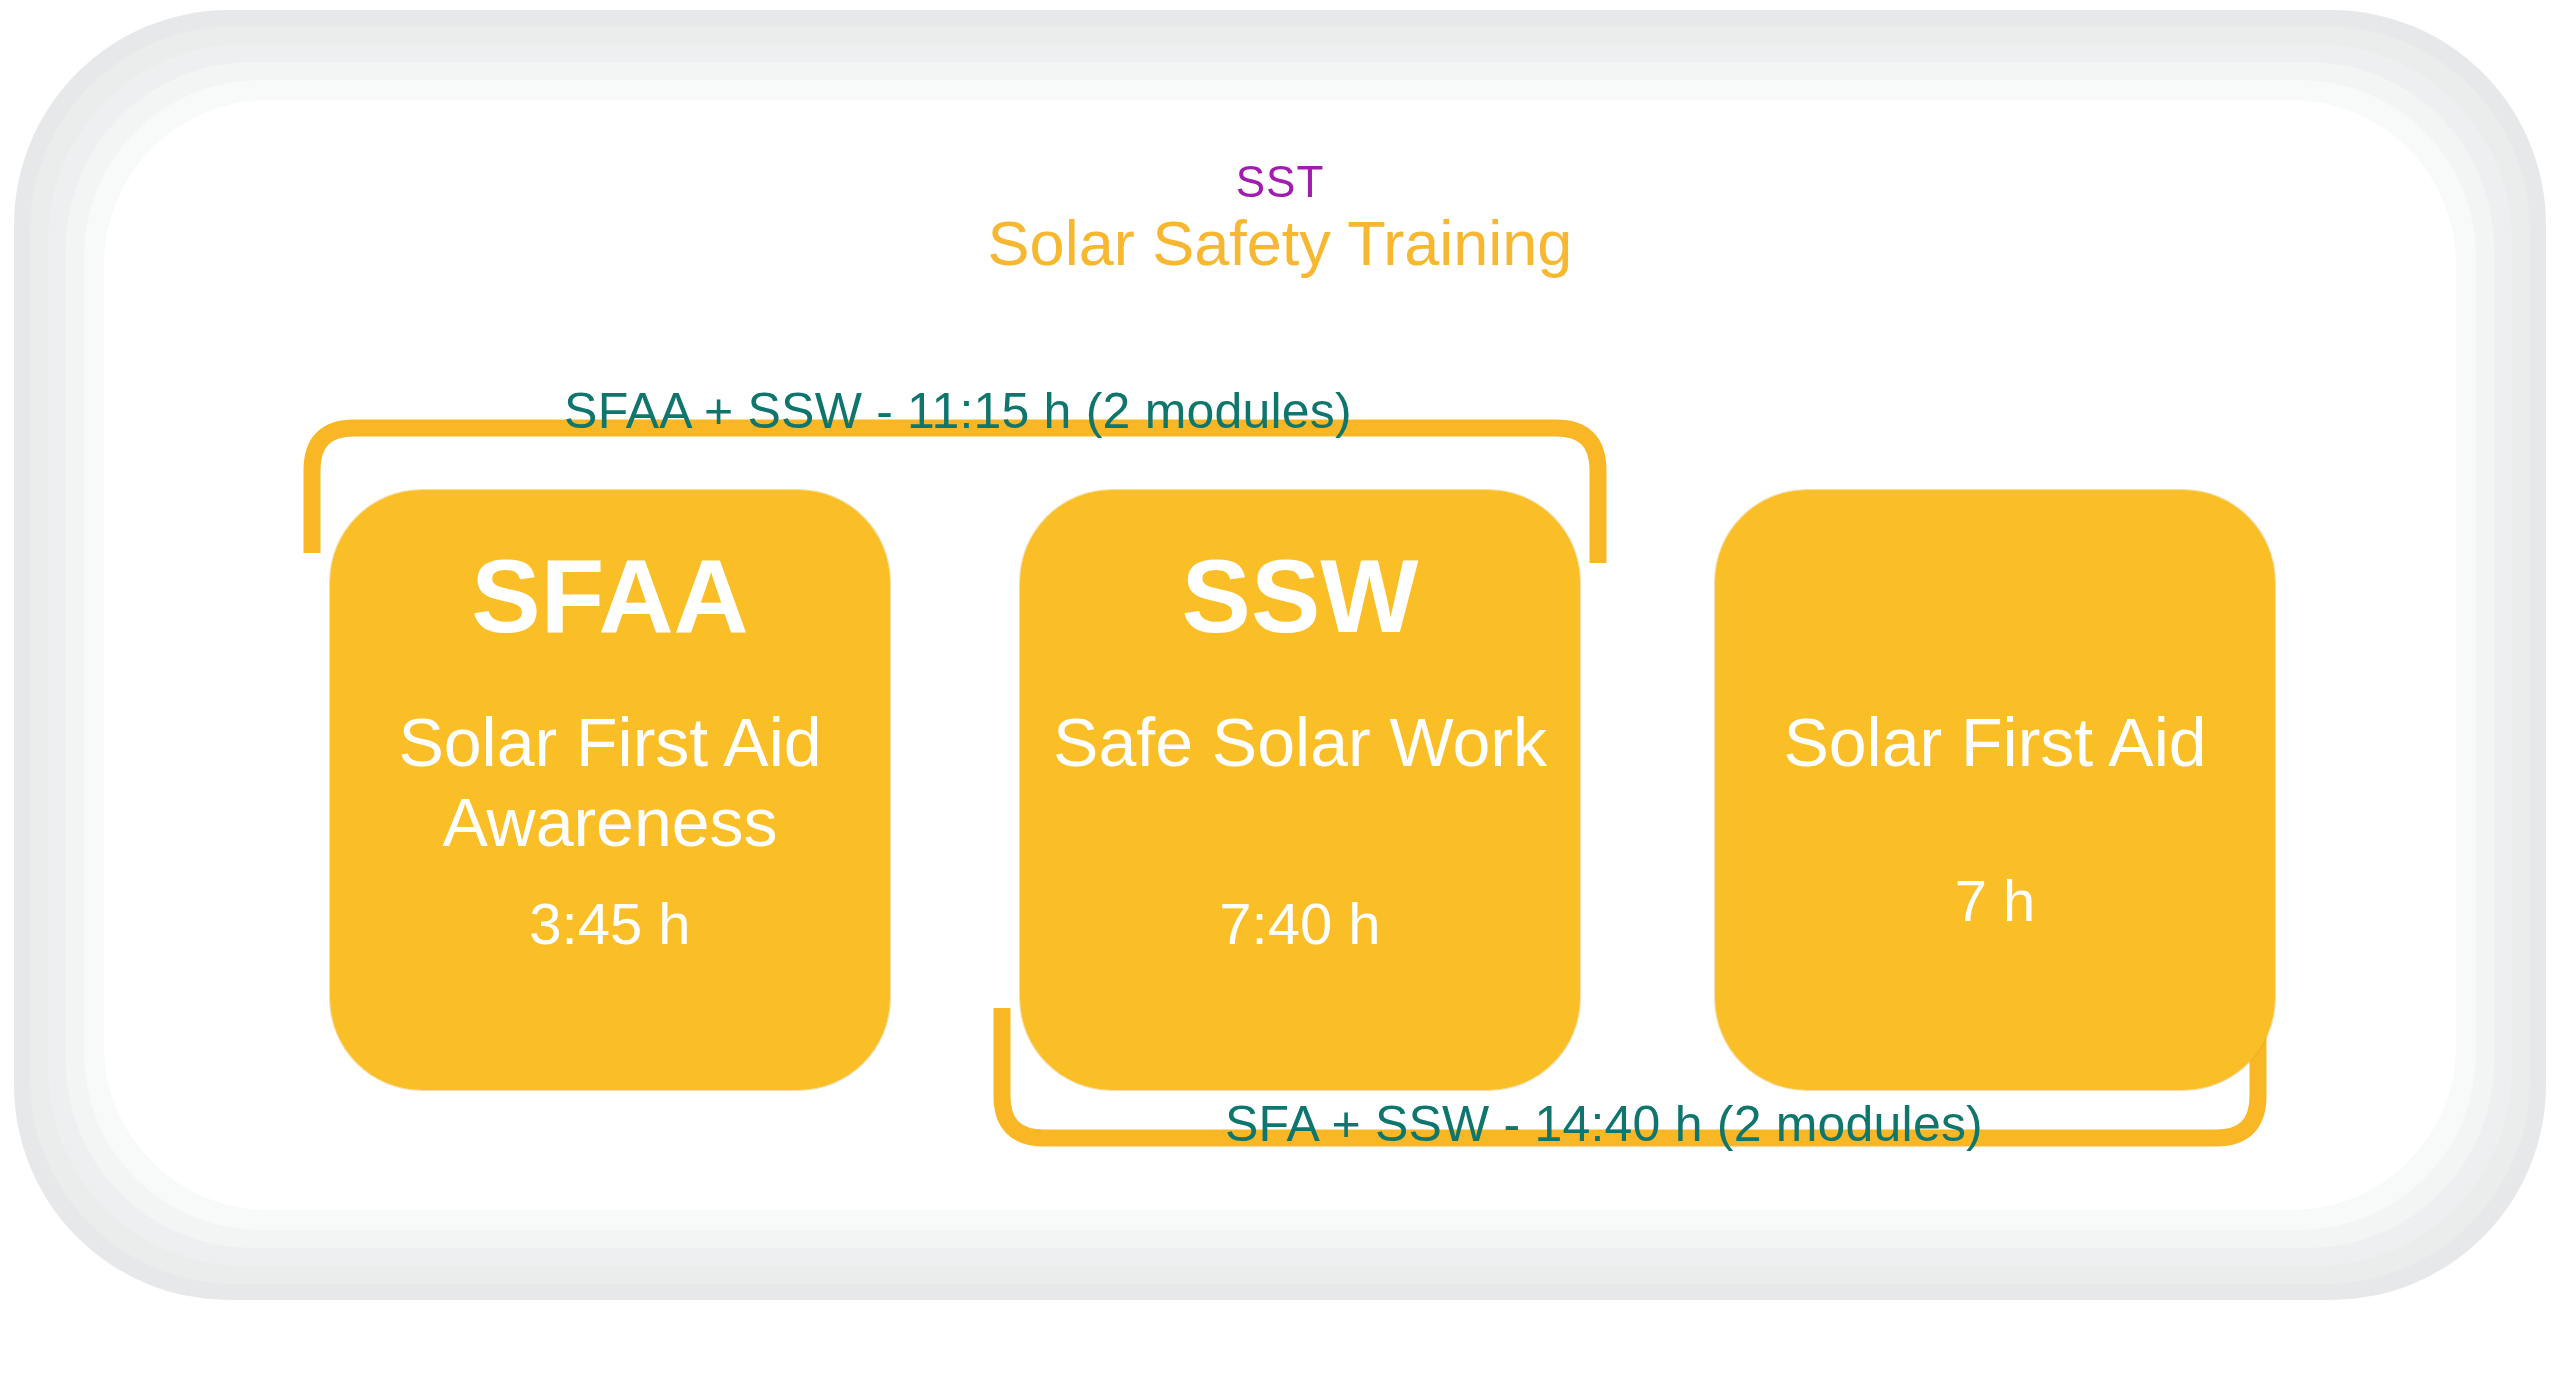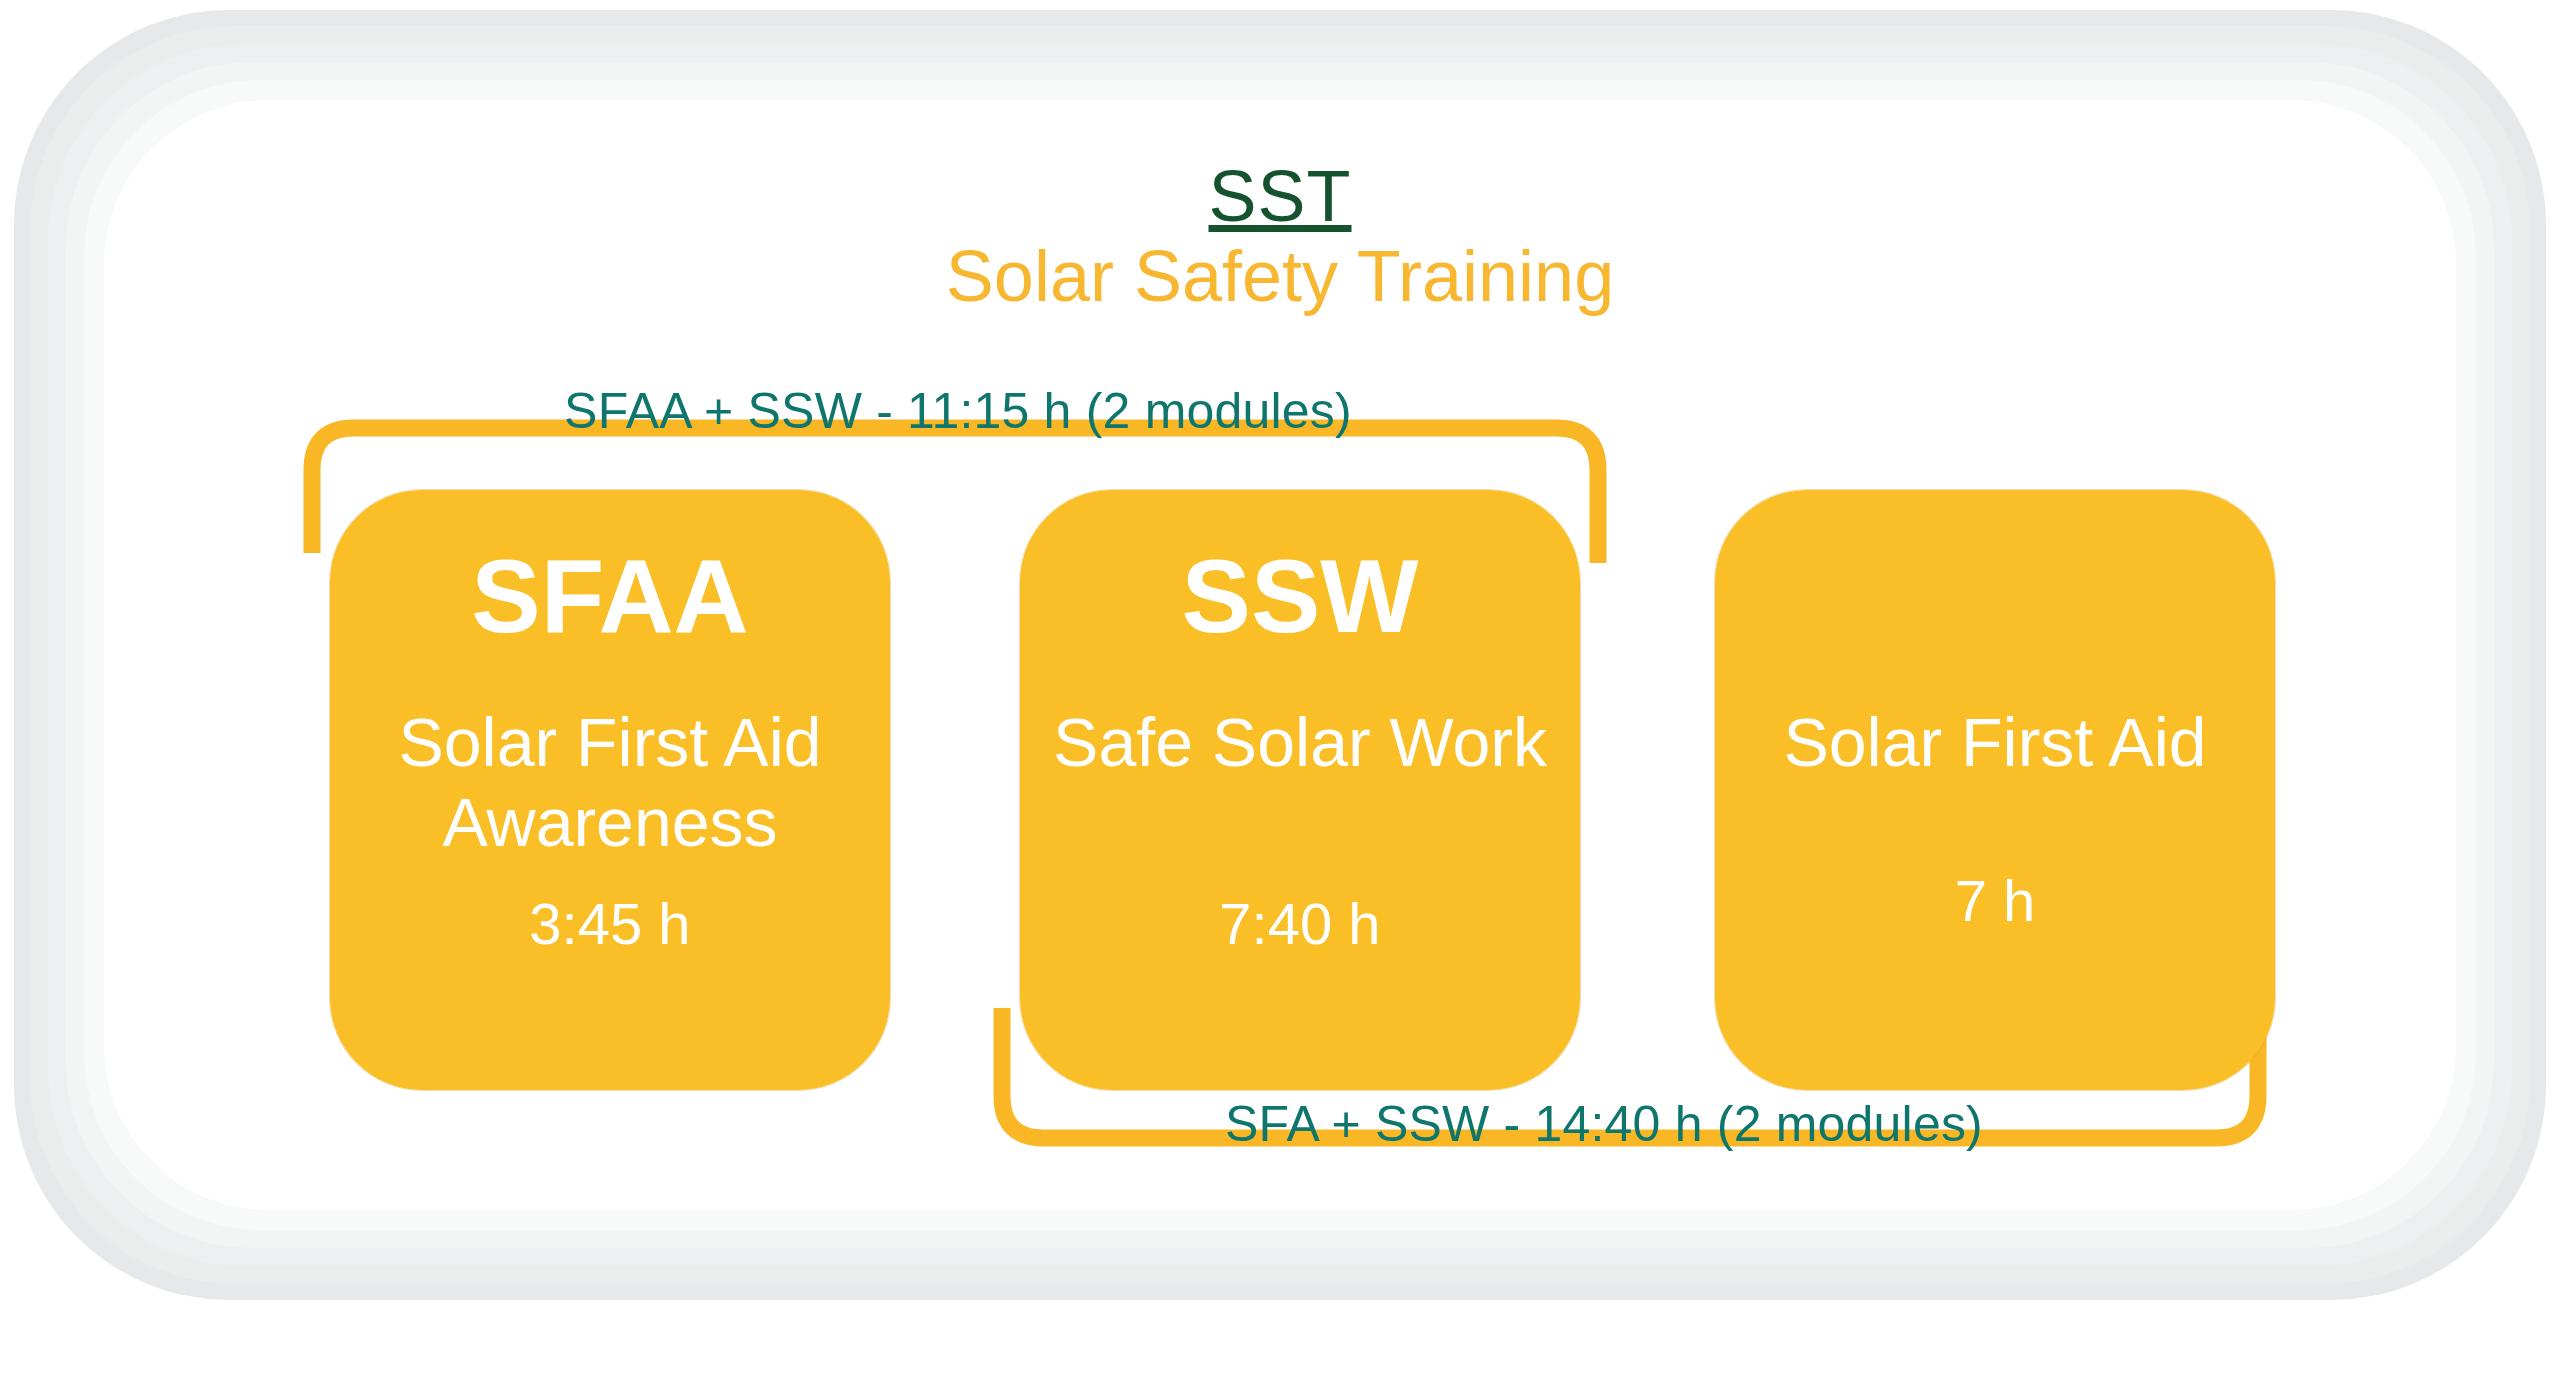--- a/index.html
+++ b/index.html
@@ -38,28 +38,27 @@
   #title-block {
     position: absolute;
     left: 0;
     top: 160px;
     width: 2560px;
     text-align: center;
     line-height: 1.0;
   }
   #title-acronym {
     display: block;
-    font-size: 72px;
-    color: #14532d;
+    font-size: 44px;
+    color: #a21caf;
     letter-spacing: 1px;
-    text-decoration: underline;
   }
   #title-full {
     display: block;
-    font-size: 72px;
+    font-size: 63px;
     color: #f7b731;
     margin-top: 8px;
     letter-spacing: 0px;
   }
 
   
   .bracket-svg {
     position: absolute;
     overflow: visible;
     pointer-events: none;

